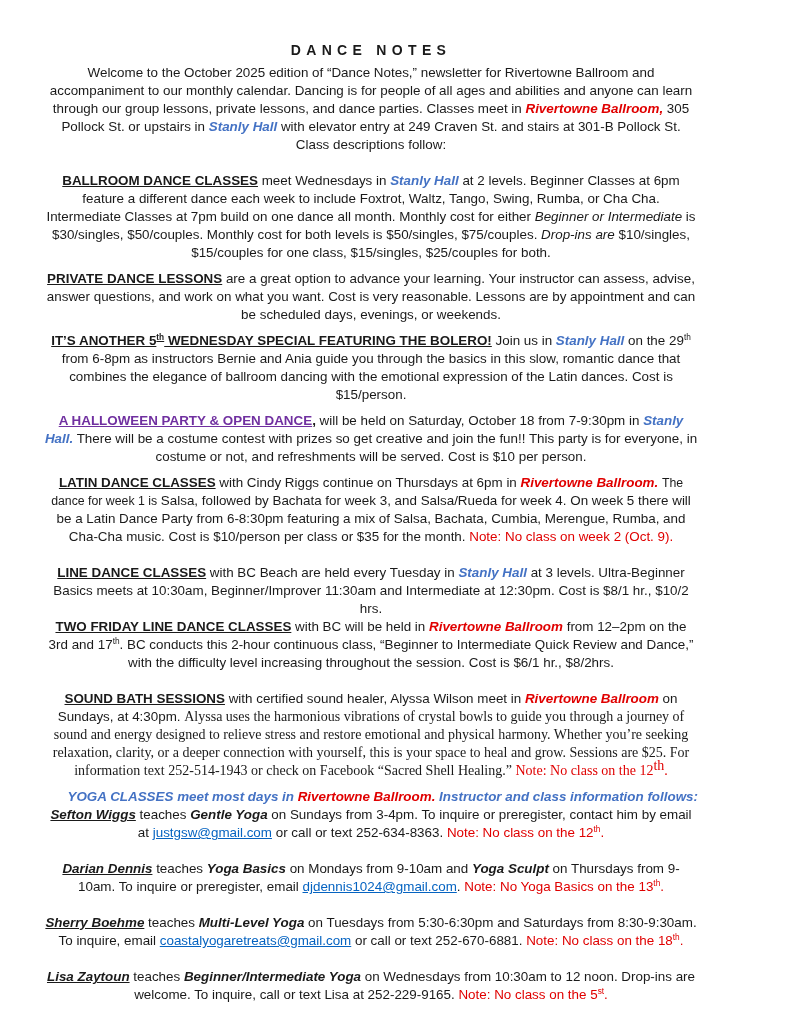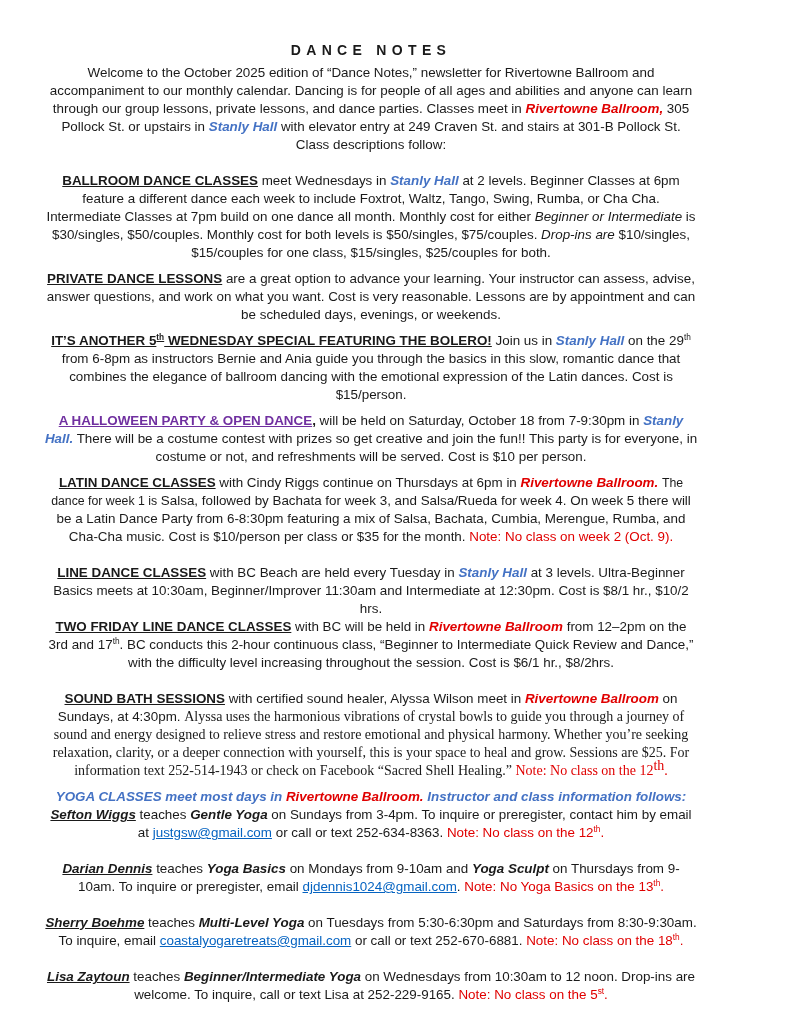--- a/index.html
+++ b/index.html
@@ -27,21 +27,21 @@
   }
   .para {
     font-size: 13.4px;
     line-height: 18px;
     margin: 0 0 14px 0;
     text-align: center;
   }
   .para.tight   { margin-bottom: 0; }
   .para.sm-gap  { margin-bottom: 8px; }
   .para.lg-gap  { margin-bottom: 18px; }
-  .para.center  { text-align: center; }
+  .para.center  { text-align: right; }
   
   .r-h      { font-weight: bold; text-decoration: underline; }
   .r-i      { font-style: italic; }
   .r-bi     { font-weight: bold; font-style: italic; }
   .r-nameu  { font-weight: bold; font-style: italic; text-decoration: underline; }
   .r-venue-red  { color: var(--red); font-weight: bold; font-style: italic; }
   .r-venue-blue { color: var(--blue); font-weight: bold; font-style: italic; }
   .r-note   { color: var(--red); }
   .r-purple { color: var(--purple); }
   .r-link   { color: var(--link-blue); text-decoration: underline; cursor: pointer; }

